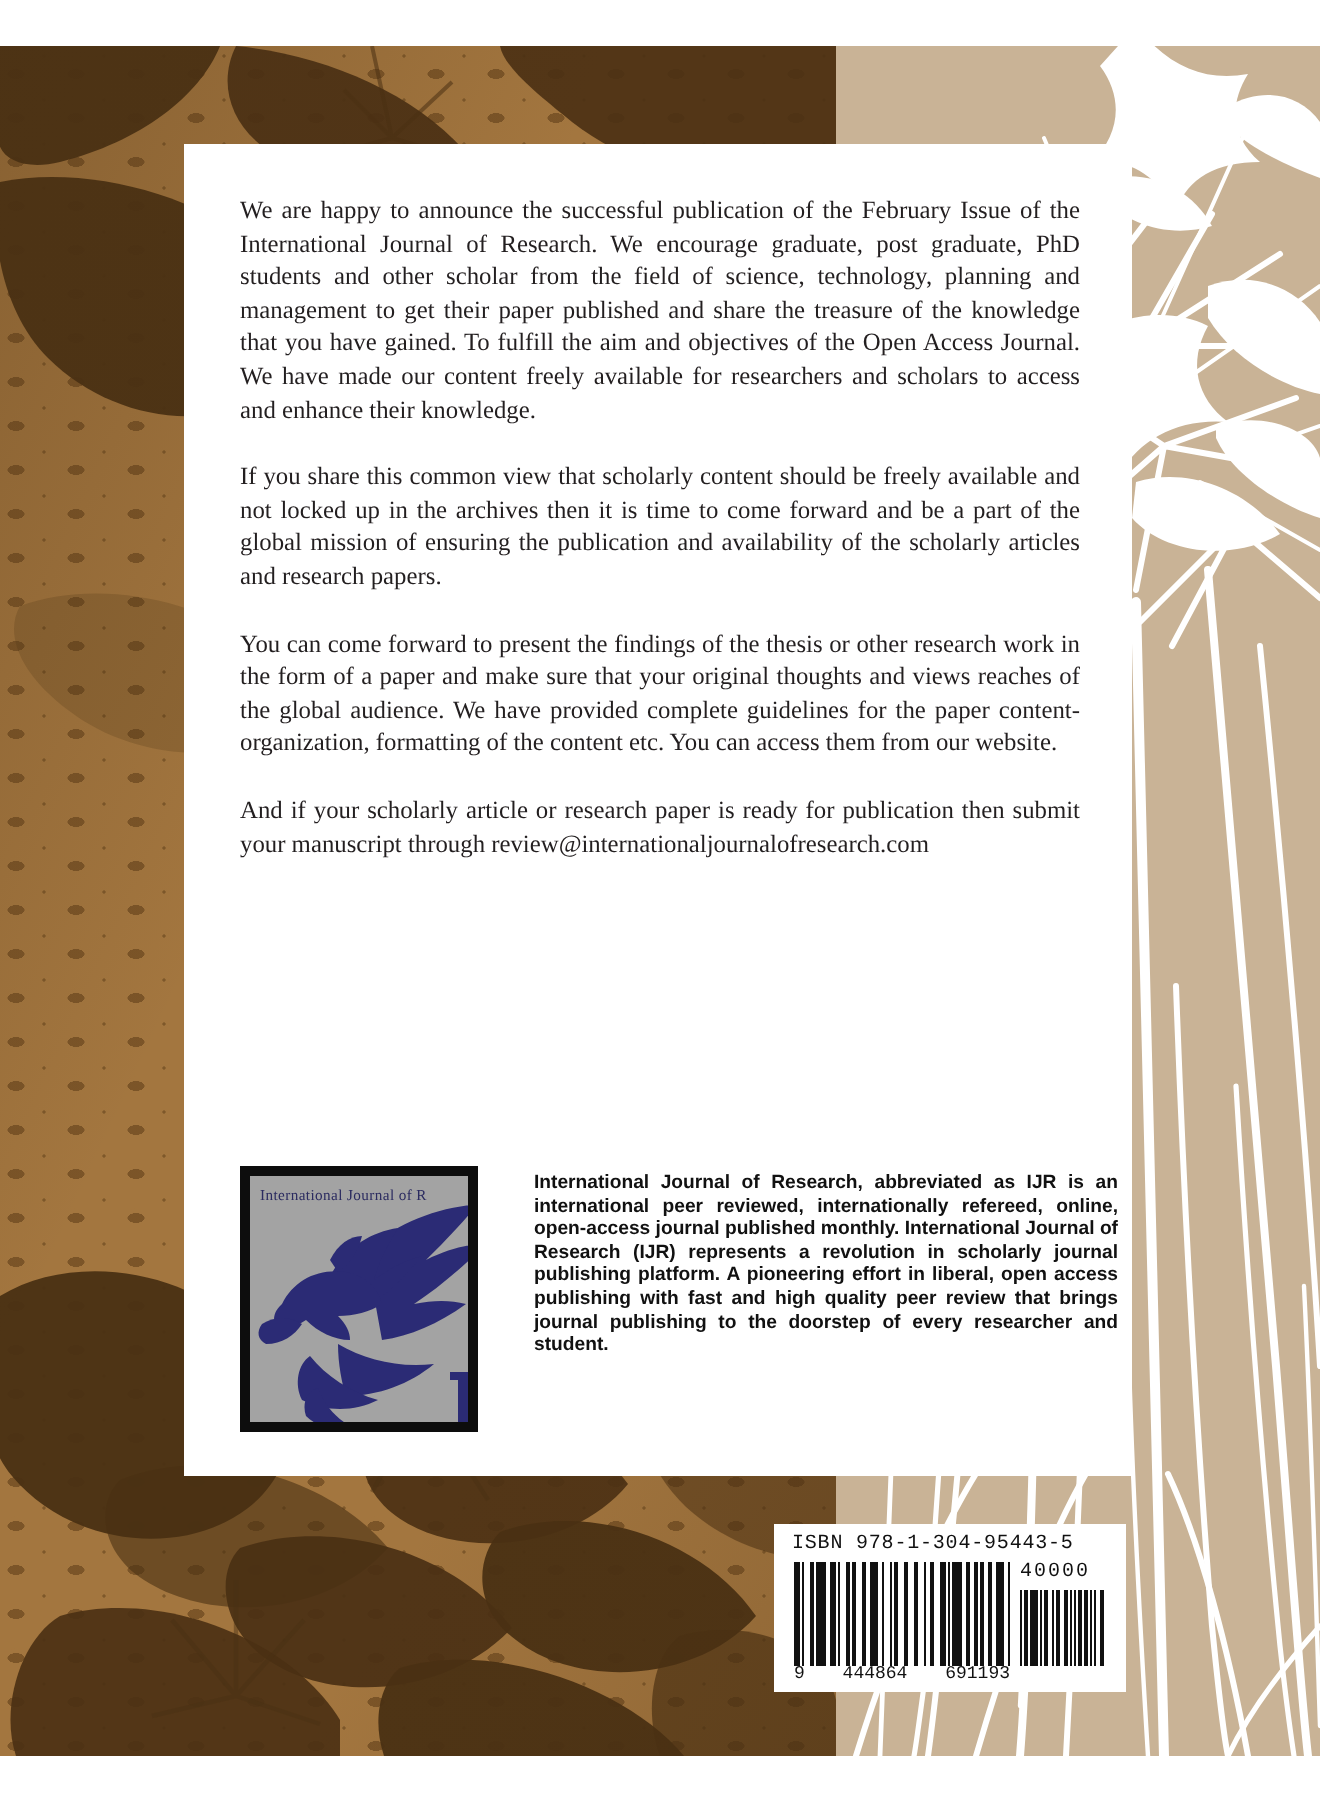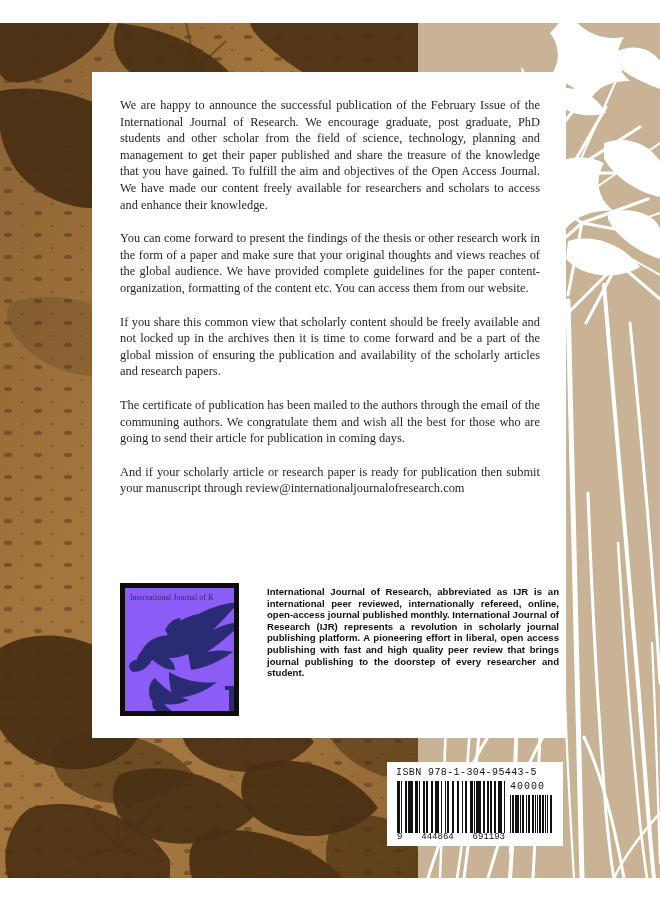--- a/index.html
+++ b/index.html
@@ -33,21 +33,21 @@
     background:#ffffff;}
 
   #copy{position:absolute;left:28px;top:25px;width:420px;}
   #copy p{margin:0 0 17px 0;font-size:12.4px;line-height:16.6px;color:#231f20;
     text-align:justify;font-family:"Liberation Serif",serif;}
   #copy p.last{margin-bottom:13px;}
 
   
   #footer-block{position:absolute;left:28px;top:511px;width:430px;}
   #logo-box{position:absolute;left:0;top:0;width:119px;height:133px;
-    border:5px solid #0d0d0d;background:#8b5cf6;box-sizing:border-box;overflow:hidden;}
+    border:5px solid #0d0d0d;background:#a3a3a3;box-sizing:border-box;overflow:hidden;}
   #logo-title{position:absolute;left:5px;top:5px;width:130px;
     font-size:7.6px;letter-spacing:.2px;color:#2b2b60;white-space:nowrap;
     font-family:"Liberation Serif",serif;}
   #logo-svg{position:absolute;left:0;top:8px;}
 
   #blurb{position:absolute;left:147px;top:3px;width:292px;
     font-family:"Liberation Sans",sans-serif;font-weight:bold;font-size:9.6px;
     line-height:11.6px;color:#111111;text-align:justify;}
 
   
@@ -168,23 +168,22 @@
         </g>
       </svg>
     </div>
 
   </div>
 
   <div id="panel">
 
     <div id="copy">
       <p>We are happy to announce the successful publication of the February Issue of the International Journal of Research. We encourage graduate, post graduate, PhD students and other scholar from the field of science, technology, planning and management to get their paper published and share the treasure of the knowledge that you have gained. To fulfill the aim and objectives of the Open Access Journal. We have made our content freely available for researchers and scholars to access and enhance their knowledge.</p>
+      <p>If you share this common view that scholarly content should be freely available and not locked up in the archives then it is time to come forward and be a part of the global mission of ensuring the publication and availability of the scholarly articles and research papers.</p>
       <p>You can come forward to present the findings of the thesis or other research work in the form of a paper and make sure that your original thoughts and views reaches of the global audience. We have provided complete guidelines for the paper content-organization, formatting of the content etc. You can access them from our website.</p>
-      <p>If you share this common view that scholarly content should be freely available and not locked up in the archives then it is time to come forward and be a part of the global mission of ensuring the publication and availability of the scholarly articles and research papers.</p>
-      <p>The certificate of publication has been mailed to the authors through the email of the communing authors. We congratulate them and wish all the best for those who are going to send their article for publication in coming days.</p>
       <p class="last">And if your scholarly article or research paper is ready for publication then submit your manuscript through review@internationaljournalofresearch.com</p>
     </div>
 
     <div id="footer-block">
 
       <div id="logo-box">
         <div id="logo-title">International Journal of R</div>
         <svg id="logo-svg" width="118" height="120" viewBox="0 0 118 120">
           <g fill="#2b2b75">
 

